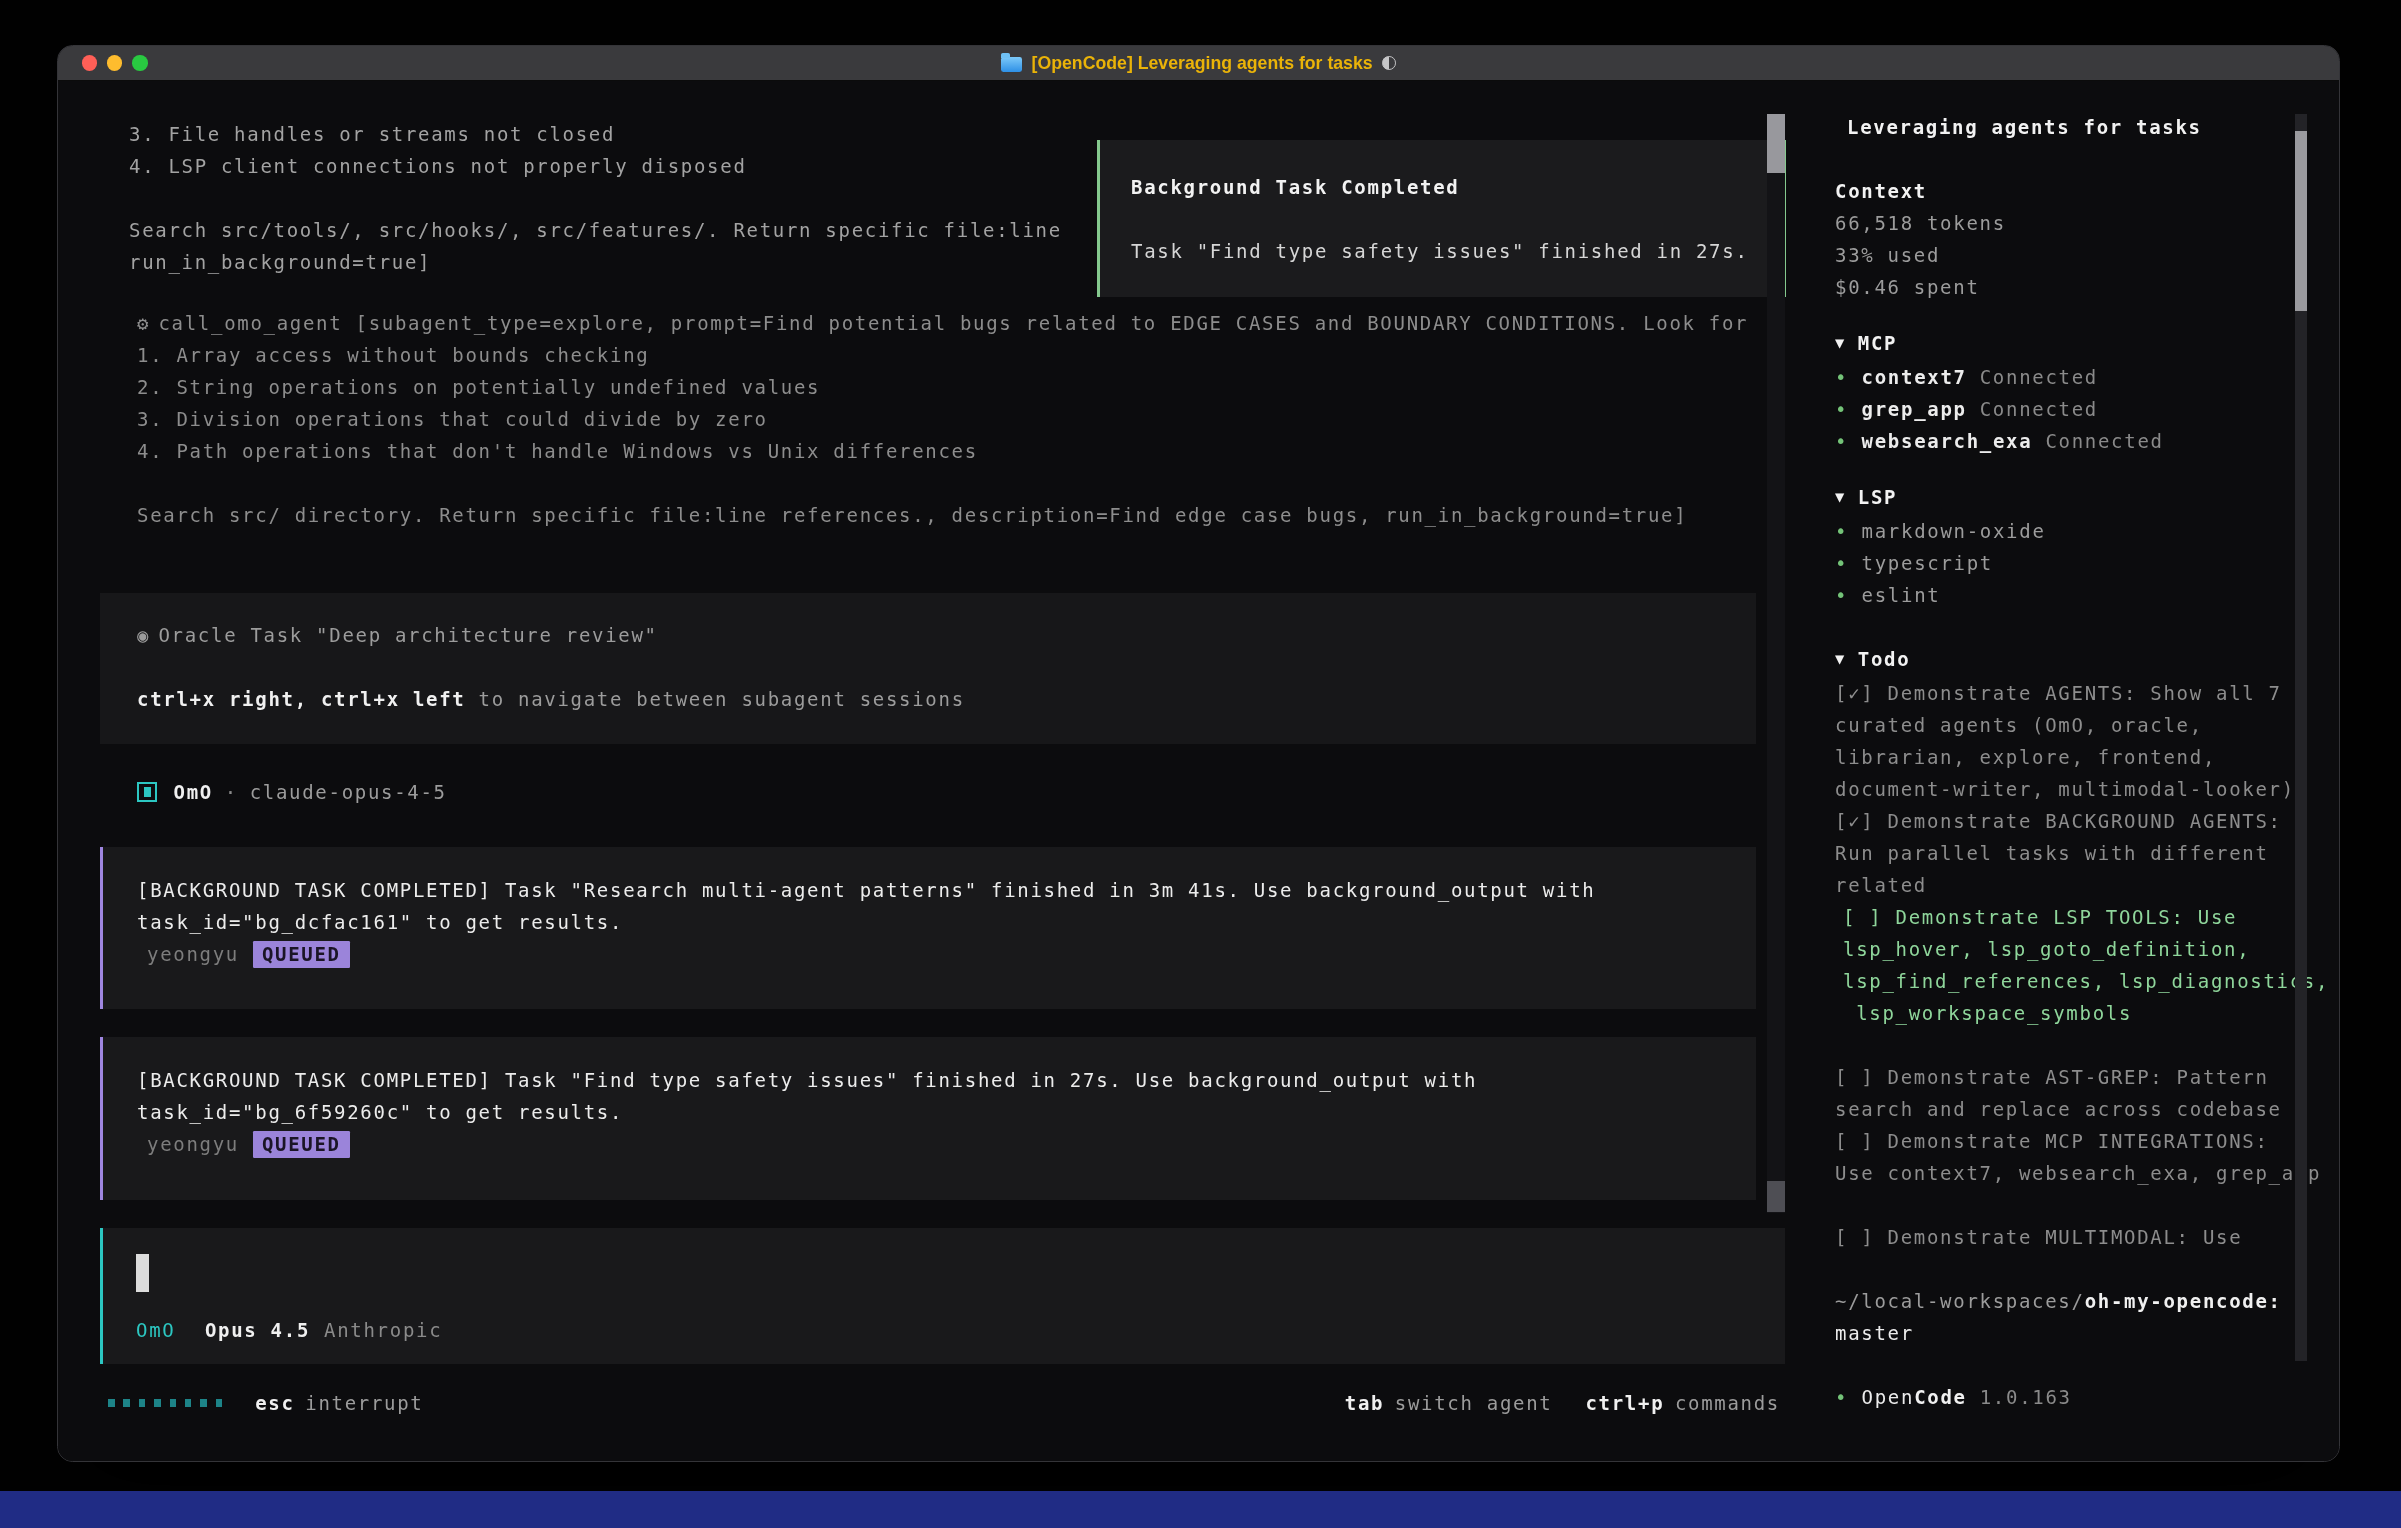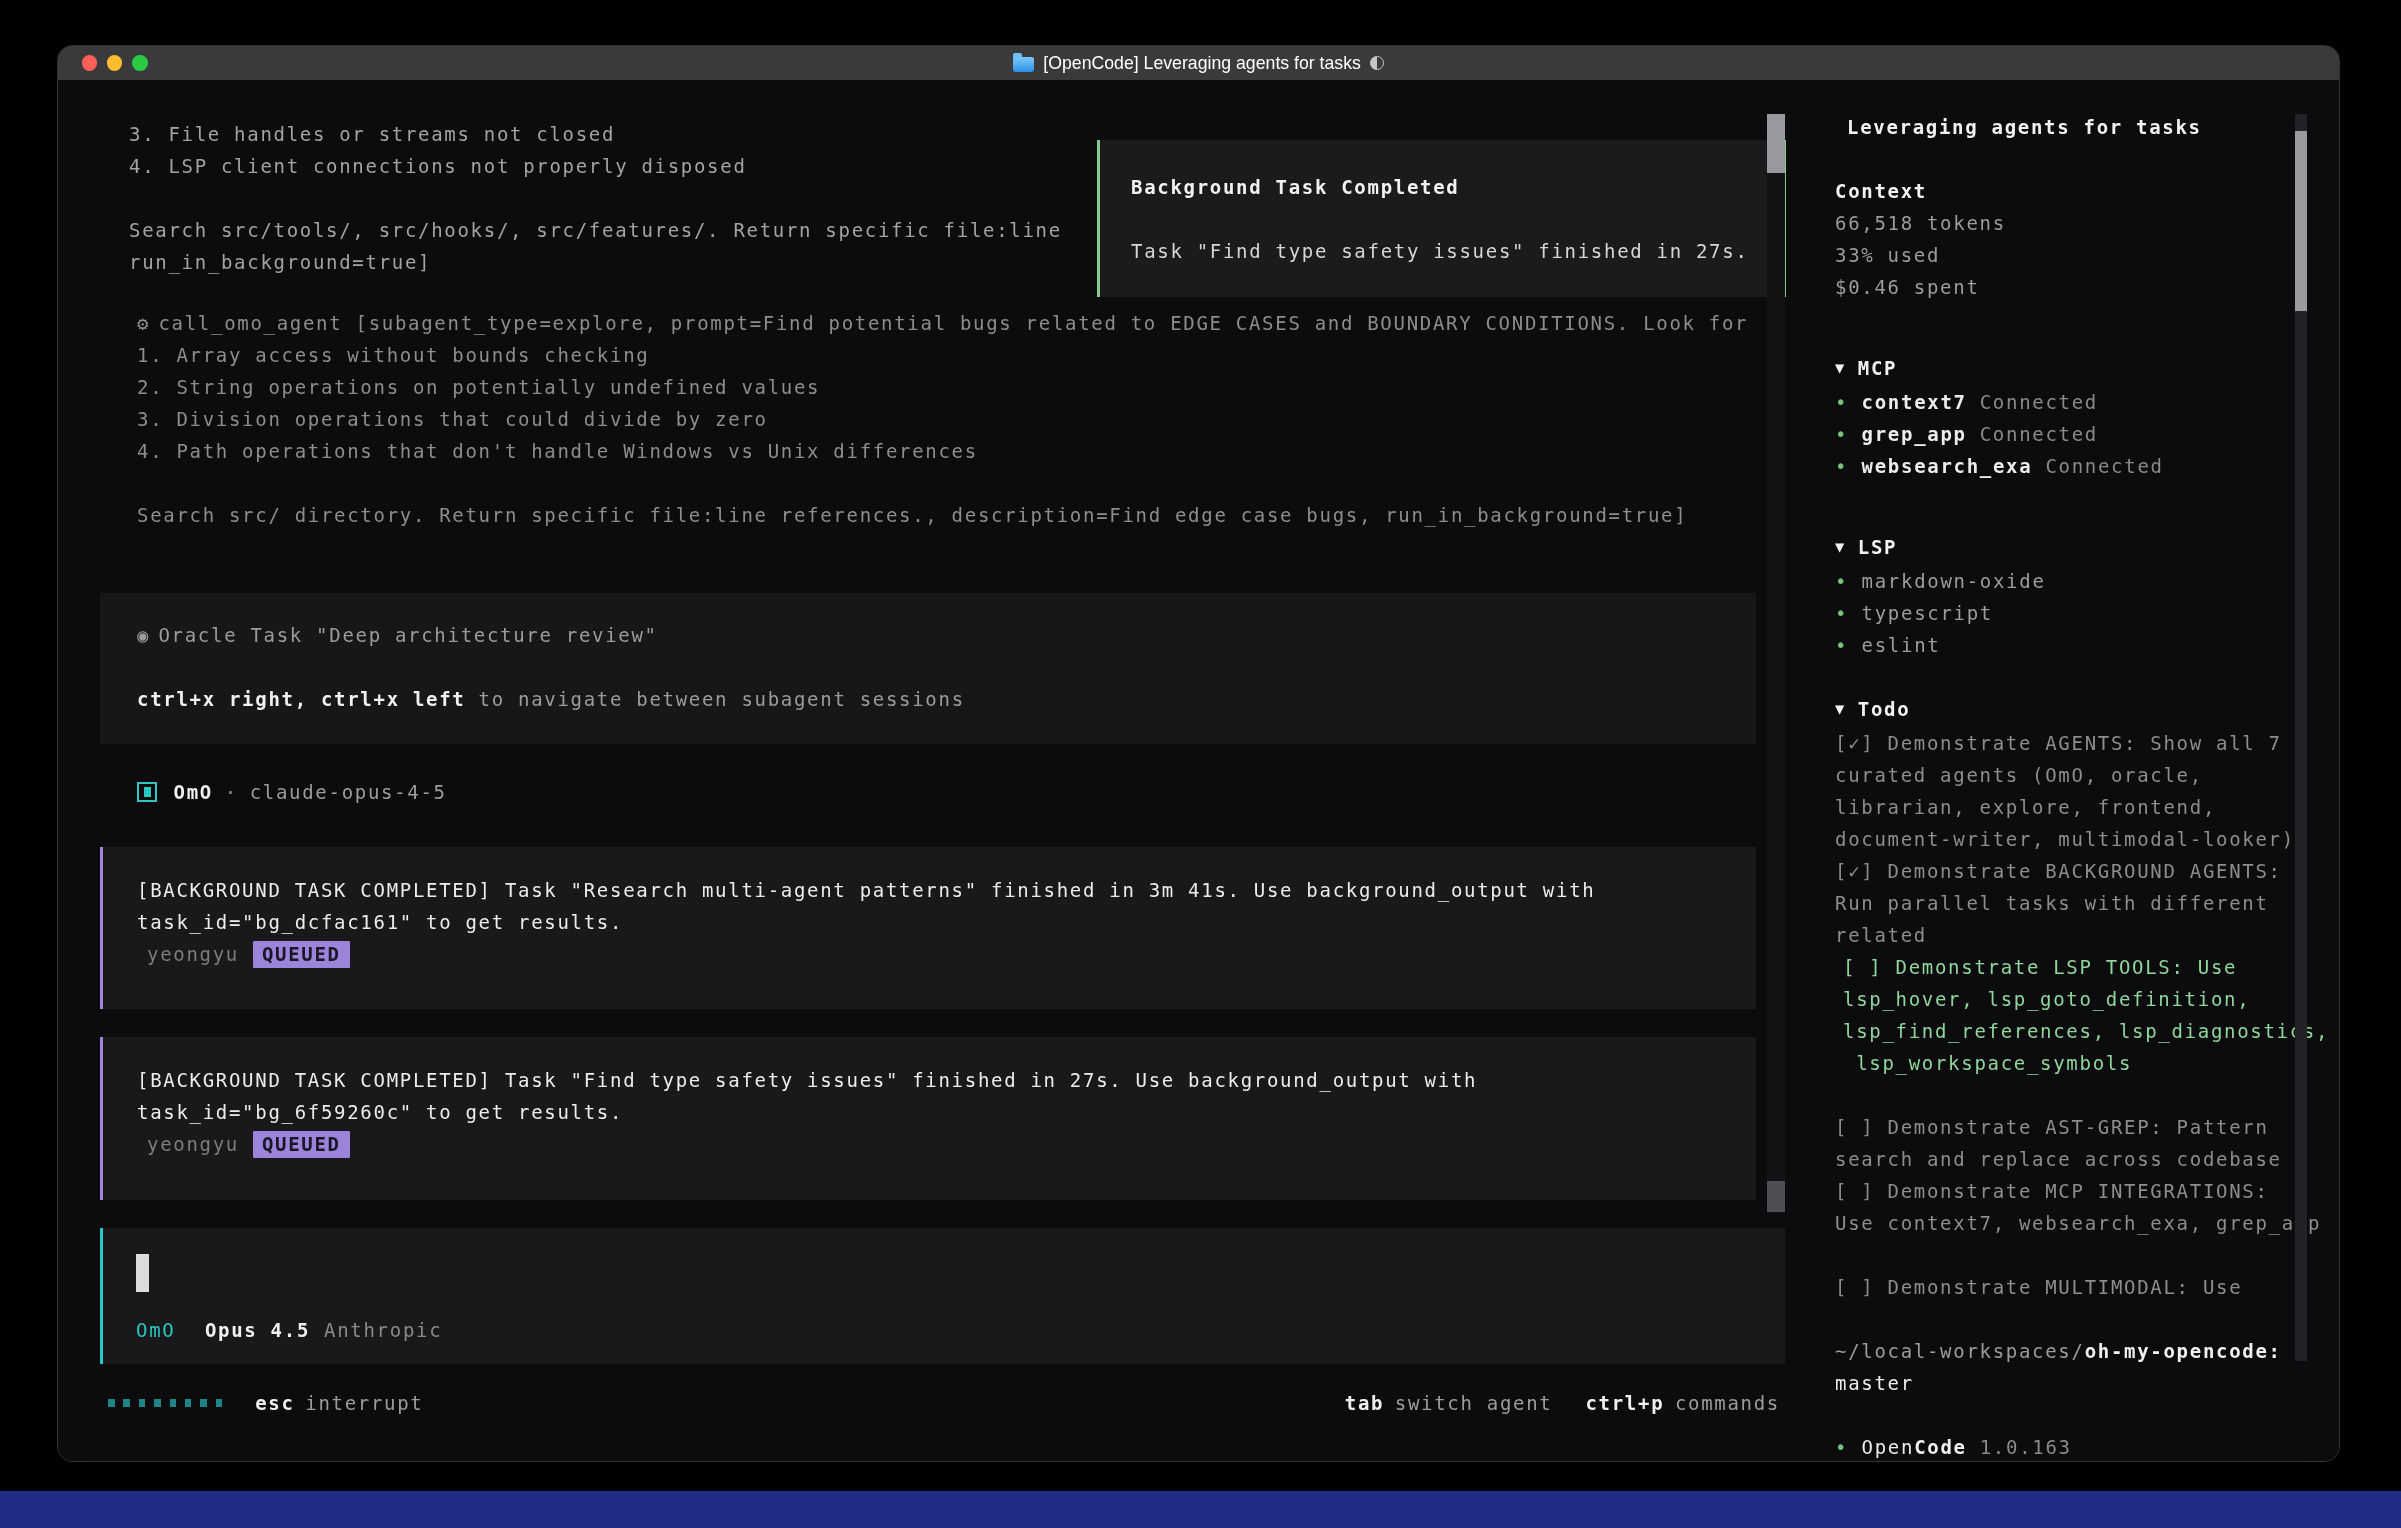--- a/index.html
+++ b/index.html
@@ -16,21 +16,21 @@
   *{margin:0;padding:0;box-sizing:content-box;}
   html,body{background:#020202;}
   .page{position:relative;width:2401px;height:1528px;background:#020202;overflow:hidden;
         font-family:"DejaVu Sans Mono","DejaVu Sans",monospace;font-size:19px;letter-spacing:1.7px;line-height:32px;}
   .bottom-strip{position:absolute;left:0;right:0;bottom:0;height:37px;background:#202c85;}
   .window{position:absolute;left:57px;top:45px;width:2281px;height:1415px;background:#0c0c0e;
           border-radius:15.4px;border:1.2px solid #343438;overflow:hidden;box-shadow:0 35px 95px rgba(0,0,0,.85);}
   
   .titlebar{height:34px;background:#3a3a3d;border-bottom:0.6px solid #0b0b0b;position:relative;
             display:flex;align-items:center;justify-content:center;
-            font-family:"Liberation Sans",sans-serif;font-size:17.7px;font-weight:normal;color:#ffffff;letter-spacing:0;text-align:right;}
+            font-family:"Liberation Sans",sans-serif;font-size:17.7px;font-weight:bold;color:#eab308;letter-spacing:0;text-align:right;}
   .lights{position:absolute;left:23.6px;top:0;bottom:0;display:flex;align-items:center;gap:10px;}
   .light{width:15.4px;height:15.4px;border-radius:50%;}
   .light.red{background:#ff5f57;} .light.yellow{background:#febc2e;} .light.green{background:#29c941;}
   .title-wrap{display:flex;align-items:center;gap:9.5px;}
   .folder-icon{position:relative;width:21px;height:14.8px;background:linear-gradient(180deg,#7cc9f9,#2e90e6);border-radius:2.4px;margin-top:2.4px;}
   .folder-icon::before{content:"";position:absolute;top:-3.5px;left:0;width:8.9px;height:4.7px;background:#6fc1f5;border-radius:1.8px 1.8px 0 0;}
   .half-circle-icon{width:11.8px;height:11.8px;border-radius:50%;border:1.8px solid #c6c6c8;
             background:linear-gradient(90deg,#c6c6c8 0 50%,transparent 50% 100%);}
   
   .content{position:relative;height:1380px;display:flex;}
@@ -95,21 +95,21 @@
   .tri{display:inline-block;font-size:15.4px;transform:translateY(-1.8px);margin-right:11.8px;
        font-family:"DejaVu Sans Mono","DejaVu Sans",monospace;}
   .side-val{color:var(--gray-mid);white-space:pre;}
   .item-row{display:flex;white-space:pre;}
   .bullet{color:#74c378;width:26.6px;flex:none;}
   .mcp-name{color:var(--bright);font-weight:bold;}
   .mcp-status{color:#8a8a8a;margin-left:13px;}
   .lsp-name{color:var(--gray-mid);}
   .todo-line{color:var(--gray-dim);white-space:pre;min-height:32px;}
   .todo-line.active{color:#8fd69b;margin-left:8px;}
-  .gap-t{margin-top:32px;} .gap-s{margin-top:49px;}
+  .gap-t{margin-top:32px;} .gap-s{margin-top:24px;}
   .path-prefix{color:var(--gray-mid);}
   .path-repo{color:var(--white);font-weight:bold;}
   .branch{color:var(--bright);white-space:pre;}
   .ver-regular{color:var(--bright);}
   .ver-bold{color:var(--white);font-weight:bold;}
   .ver-num{color:#8a8a8a;margin-left:13px;}
   .side-scrollbar{position:absolute;left:509px;top:32.5px;width:11.8px;height:1247px;background:#232327;}
   .ssb-thumb{position:absolute;left:0;top:17.7px;width:100%;height:180px;background:#9a9a9e;}
 </style>
 </head>

